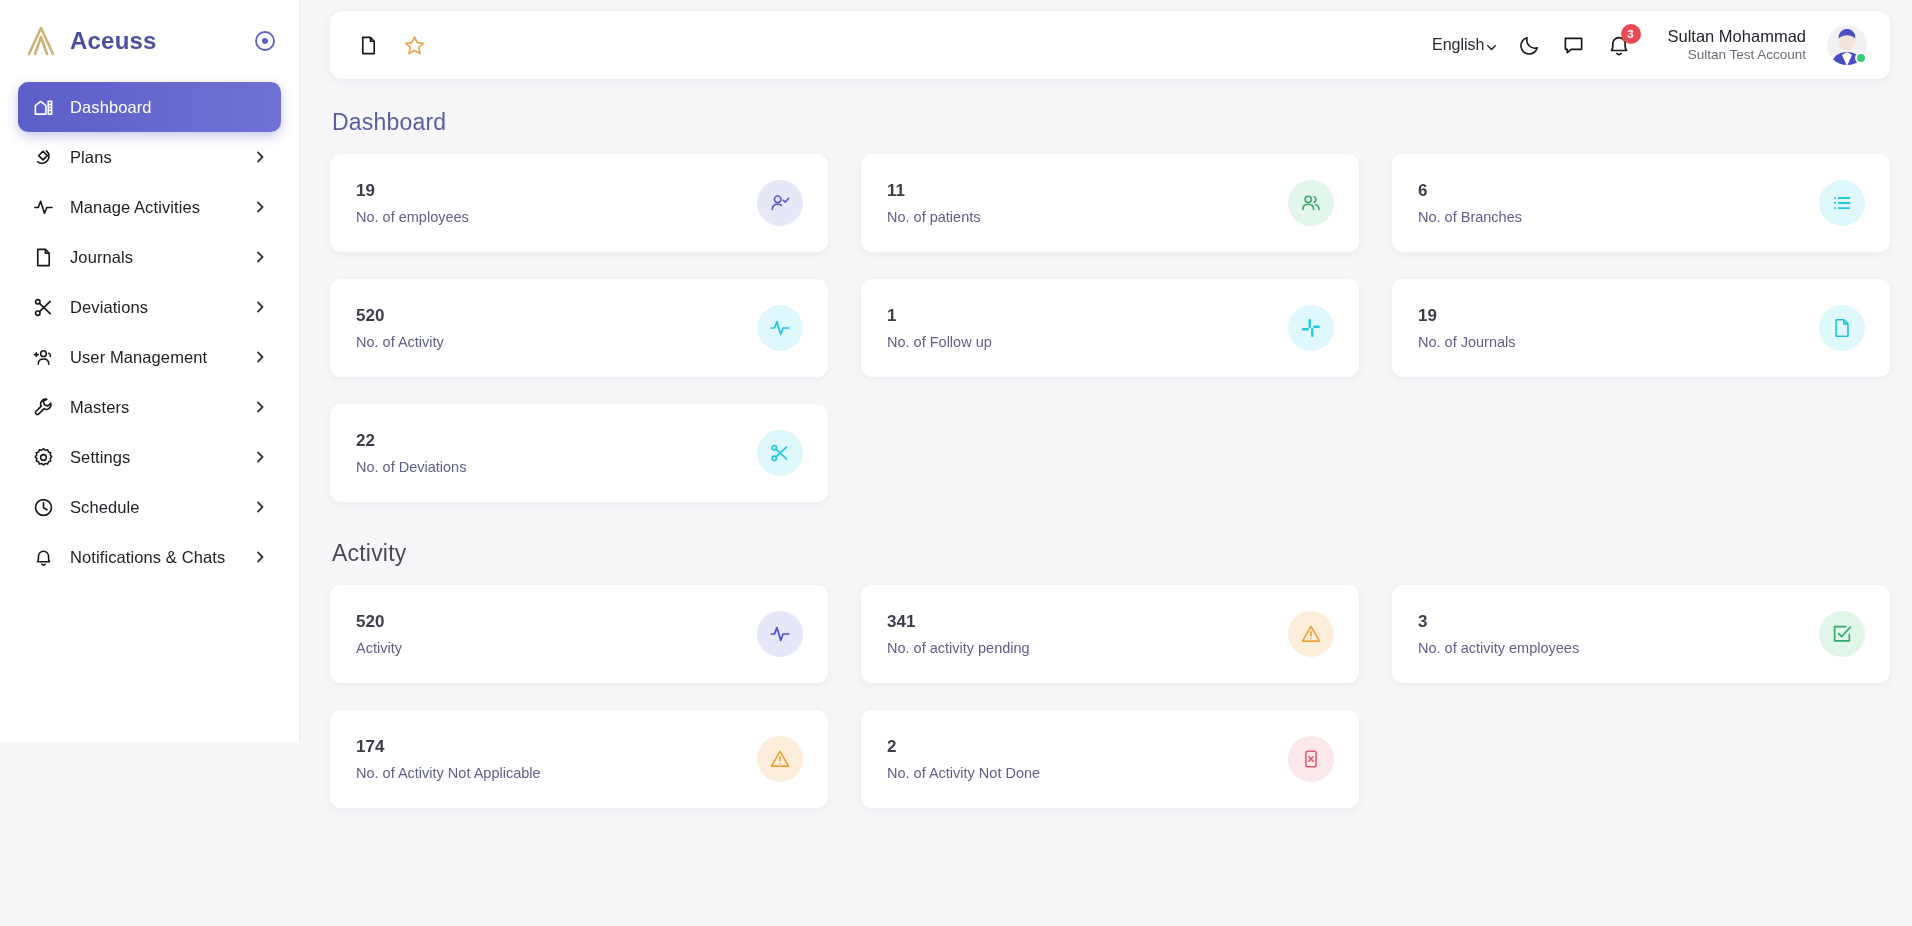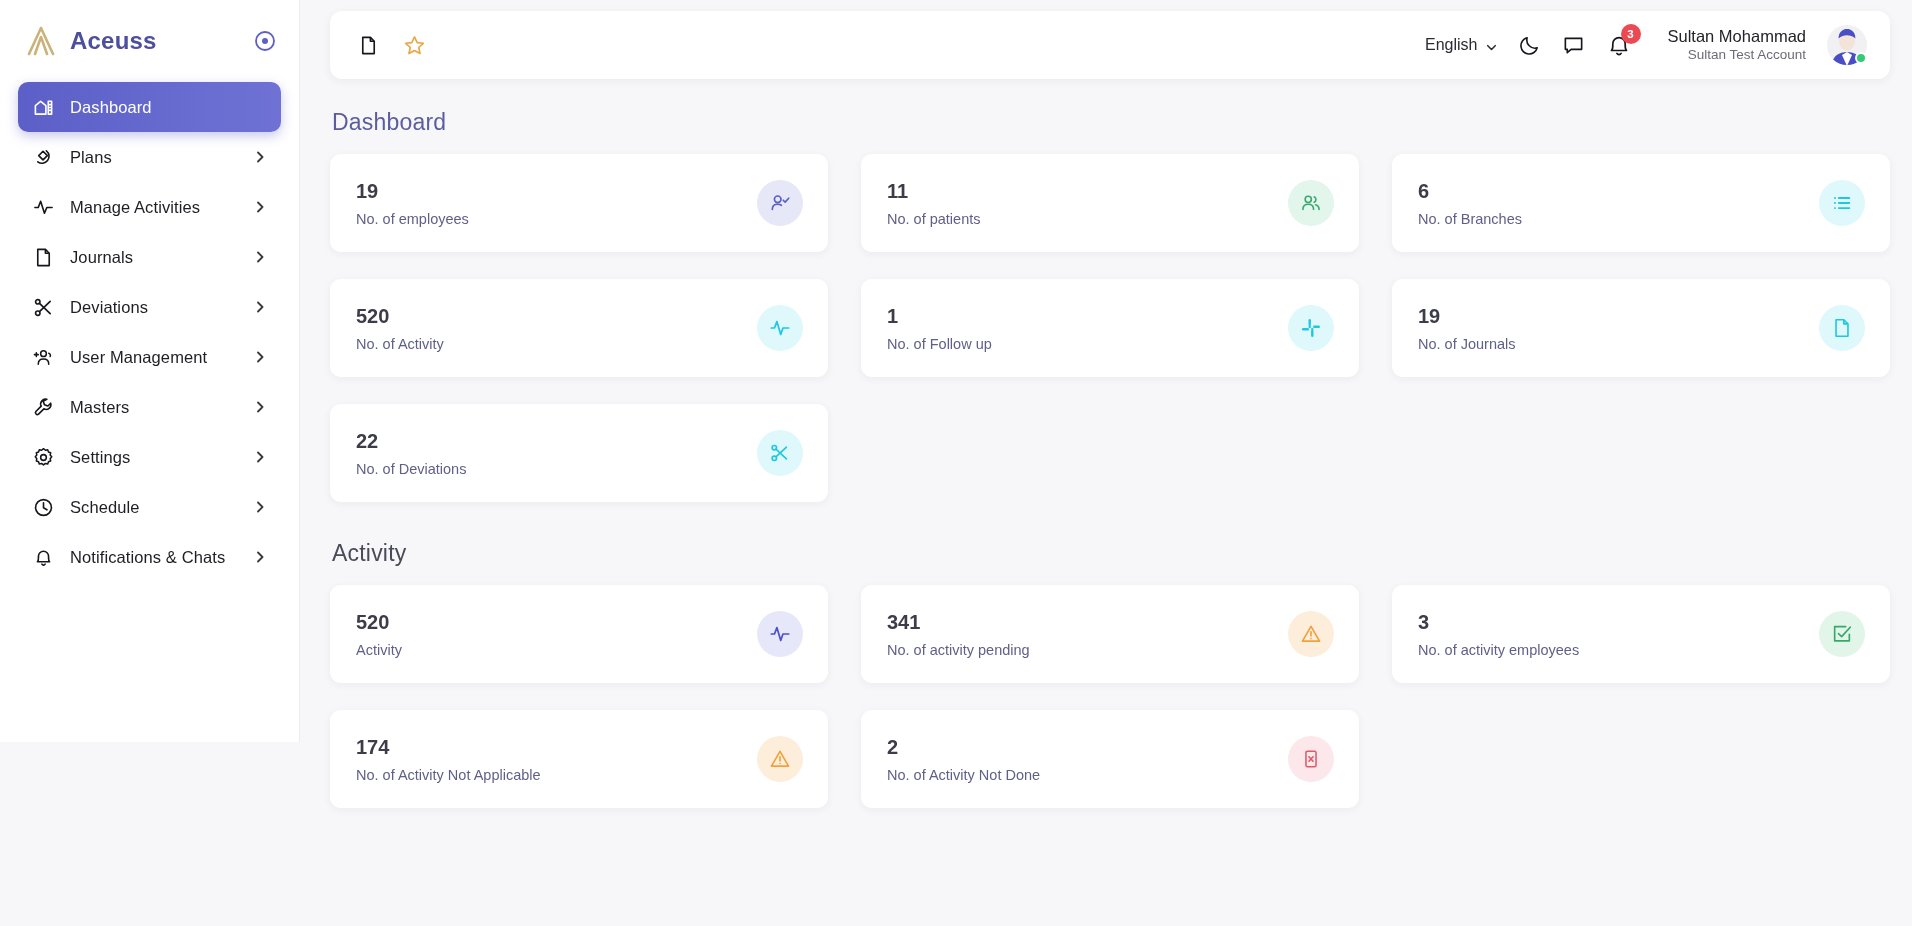--- a/index.html
+++ b/index.html
@@ -49,21 +49,21 @@
   .main { flex: 1; height: 926px; overflow: hidden; position: relative; padding: 0 0 0 0; }
 
   .topbar {
     margin: 11px 22px 0 31px; height: 68px; background: #fff;
     border-radius: 12px; display: flex; align-items: center;
     padding: 0 22px 0 26px; box-shadow: 0 2px 10px rgba(40,40,80,.06);
   }
   .topbar-left { display: flex; align-items: center; gap: 22px; }
   .topbar-right { margin-left: auto; display: flex; align-items: center; gap: 20px; }
   .lang {
-    display: flex; align-items: flex-end; gap: 7px; font-size: 16px;
+    display: flex; align-items: flex-end; font-size: 16px;
     color: #2b2b33; cursor: pointer;
   }
   .tb-icon { width: 24px; height: 24px; cursor: pointer; display:flex; align-items:center; justify-content:center;}
   .bell-wrap { position: relative; width: 26px; height: 26px; cursor: pointer; }
   .badge {
     position: absolute; top: -8px; right: -9px; min-width: 20px; height: 20px;
     background: #ec4a52; color: #fff; border-radius: 50%;
     font-size: 11.5px; font-weight: 700; display: flex;
     align-items: center; justify-content: center; padding: 0 4px;
   }
@@ -84,21 +84,21 @@
   .section-title.dark { color: #4a4a58; }
 
   .grid { display: grid; grid-template-columns: repeat(3, 1fr); gap: 27px 33px; }
   .card {
     background: #fff; border-radius: 11px; height: 98px;
     display: flex; align-items: center; padding: 0 25px 0 26px;
     box-shadow: 0 2px 9px rgba(45,45,85,.055);
     position: relative; overflow: hidden; cursor: pointer;
   }
   .card-text { flex: 1; }
-  .card-value { font-size: 20px; font-weight: 600; color: #3d3d4a; line-height: 1.15; }
+  .card-value { font-size: 17px; font-weight: 600; color: #3d3d4a; line-height: 1.15; }
   .card-label { font-size: 14.5px; color: #5f5f88; margin-top: 8px; }
   .card-icon {
     width: 46px; height: 46px; border-radius: 50%;
     display: flex; align-items: center; justify-content: center;
     flex: 0 0 46px;
   }
   .spacer-card { visibility: hidden; }
   svg { display: block; }
 </style>
 </head>

